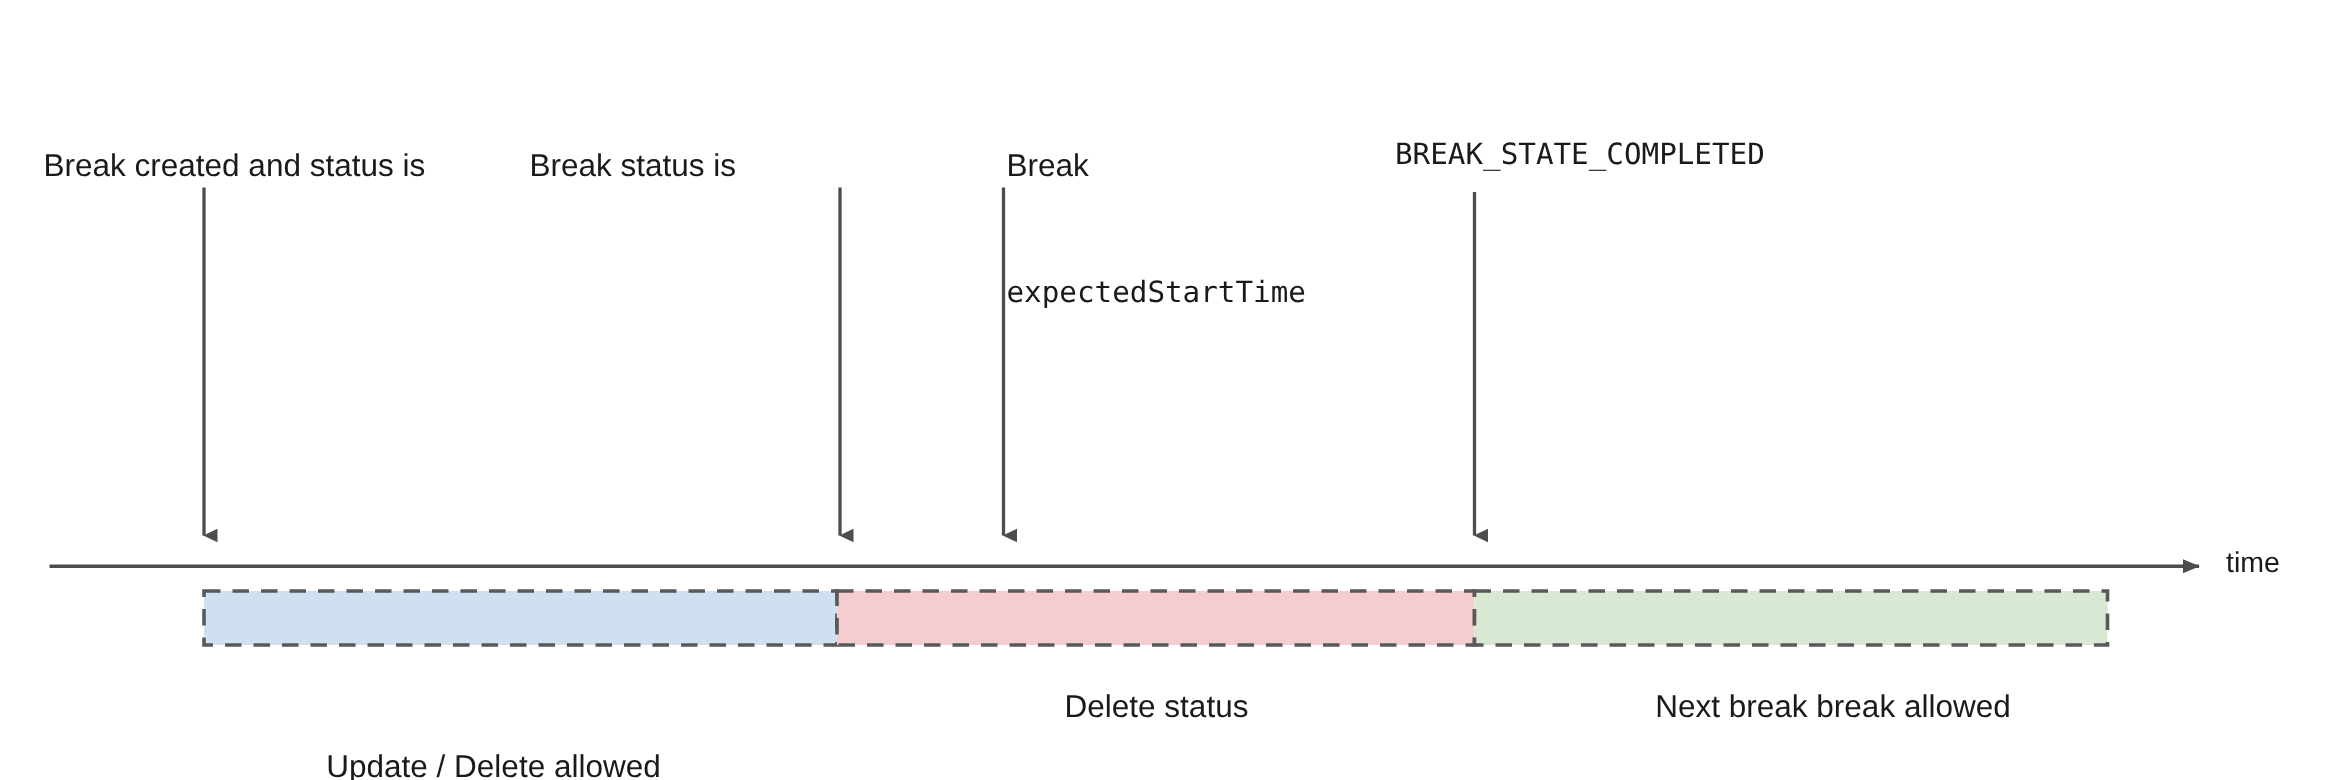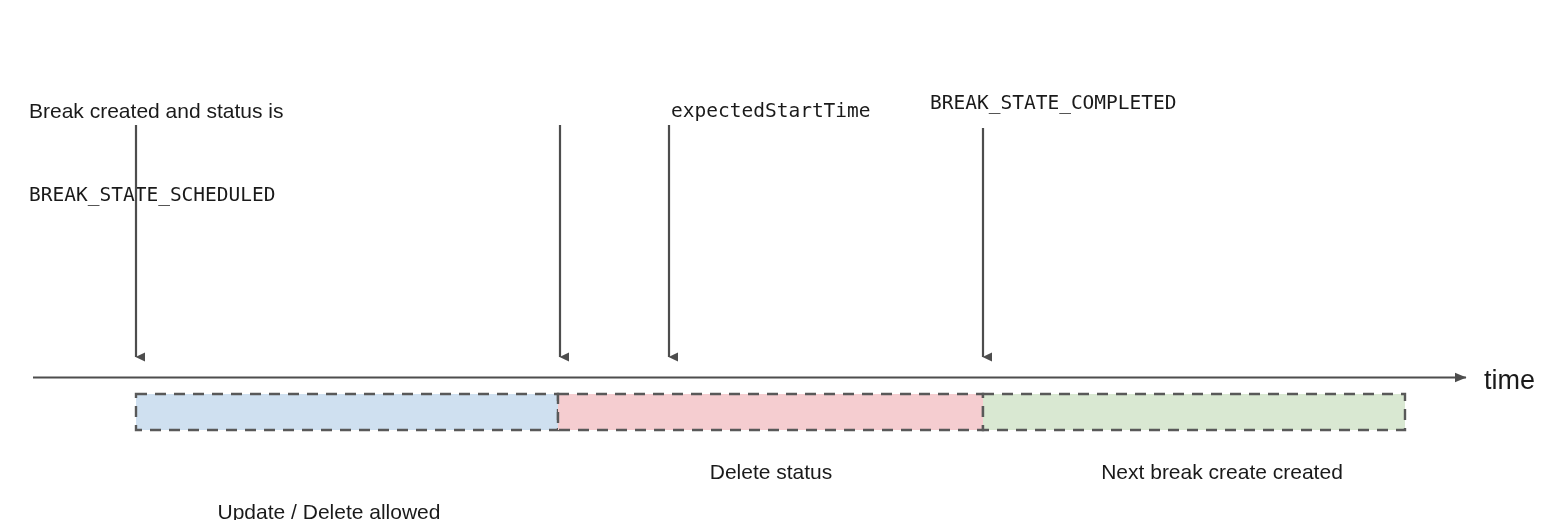--- a/index.html
+++ b/index.html
@@ -59,21 +59,21 @@
   }
   #cap-0 { left: 329px;  top: 460px; margin-top: 40px; }
   #cap-1 { left: 771px;  top: 460px; }
   #cap-2 { left: 1222px; top: 460px; }
 
   
   #axis-label {
     position: absolute;
     left: 1484px;
     top: 365px;
-    font-size: 27px;
+    font-size: 19px;
     color: #1a1a1a;
     white-space: pre;
   }
 
   
   svg.layer {
     position: absolute;
     left: 0;
     top: 0;
     width: 1558px;
@@ -81,27 +81,28 @@
     overflow: visible;
   }
 </style>
 </head>
 <body>
 
 <div id="diagram">
 
   <div class="annotation" id="ann-0">
     <span class="ann-line">Break created and status is</span>
-    <span class="ann-line mono">BREAK_STATE_SCHEDULED</span>
   </div>
 
   <div class="annotation" id="ann-1">
+    <span class="ann-line">Break status is</span>
   </div>
 
   <div class="annotation" id="ann-2">
+    <span class="ann-line">Break</span>
     <span class="ann-line mono">expectedStartTime</span>
   </div>
 
   <div class="annotation" id="ann-3">
     <span class="ann-line mono">BREAK_STATE_COMPLETED</span>
   </div>
 
   <svg class="layer" viewBox="0 0 1558 520" xmlns="http://www.w3.org/2000/svg">
     <defs>
       <marker id="down-arrow" markerWidth="10" markerHeight="10" refX="5" refY="9" orient="auto" markerUnits="userSpaceOnUse">
@@ -125,15 +126,15 @@
       <rect x="136" y="394" width="422" height="36" fill="#cfe0f0" stroke="#595959" stroke-width="2.4" stroke-dasharray="11 8"></rect>
       <rect x="558" y="394" width="425" height="36" fill="#f5cdd0" stroke="#595959" stroke-width="2.4" stroke-dasharray="11 8"></rect>
       <rect x="983" y="394" width="422" height="36" fill="#d9e8d2" stroke="#595959" stroke-width="2.4" stroke-dasharray="11 8"></rect>
     </g>
   </svg>
 
   <div id="axis-label">time</div>
 
   <div class="caption" id="cap-0">Update / Delete allowed</div>
   <div class="caption" id="cap-1">Delete status</div>
-  <div class="caption" id="cap-2">Next break create created</div>
+  <div class="caption" id="cap-2">Next break break allowed</div>
 
 </div>
 
 </body></html>

